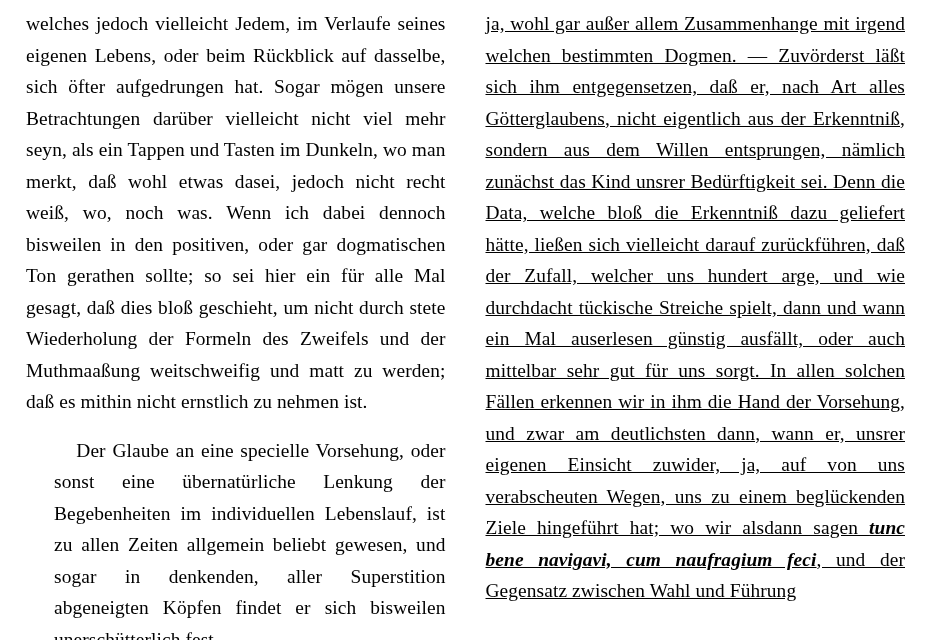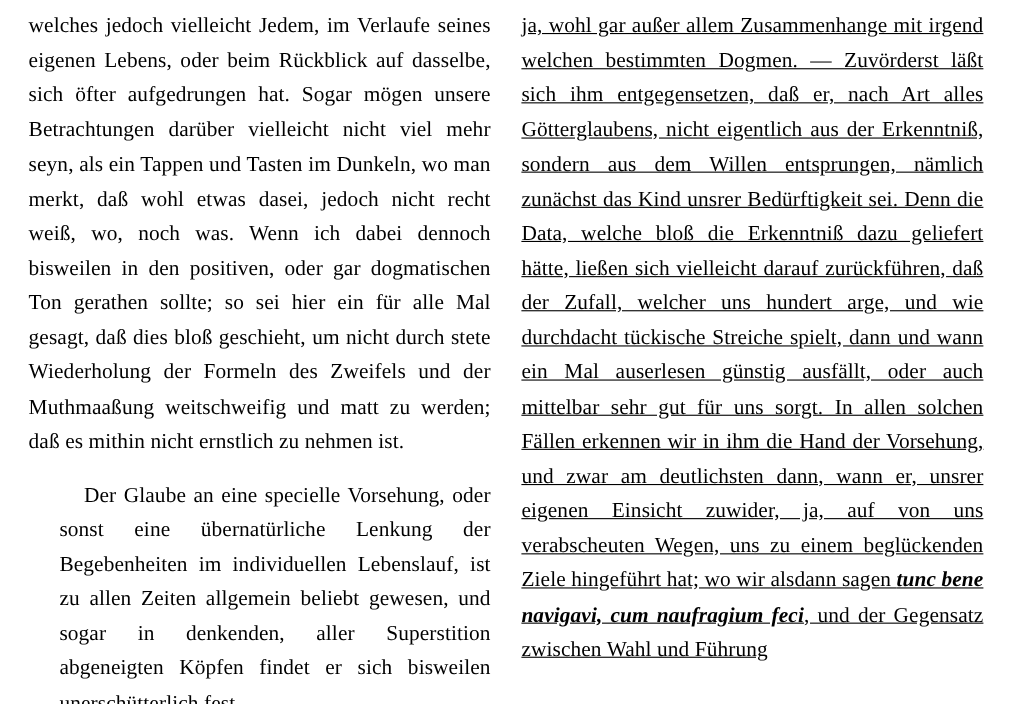--- a/index.html
+++ b/index.html
@@ -14,21 +14,21 @@
     font-family: "Liberation Serif", "DejaVu Serif", serif;
     color: #000000;
   }
   .page {
     width: 925px;
     height: 640px;
     box-sizing: border-box;
     padding: 8px 20px 0 26px;
     display: flex;
     flex-direction: row;
-    gap: 28px;
+    gap: 40px;
   }
   .column {
     width: 420px;
     box-sizing: border-box;
   }
   .column.right {
     width: 420px;
     text-decoration: underline;
   }
   p {

